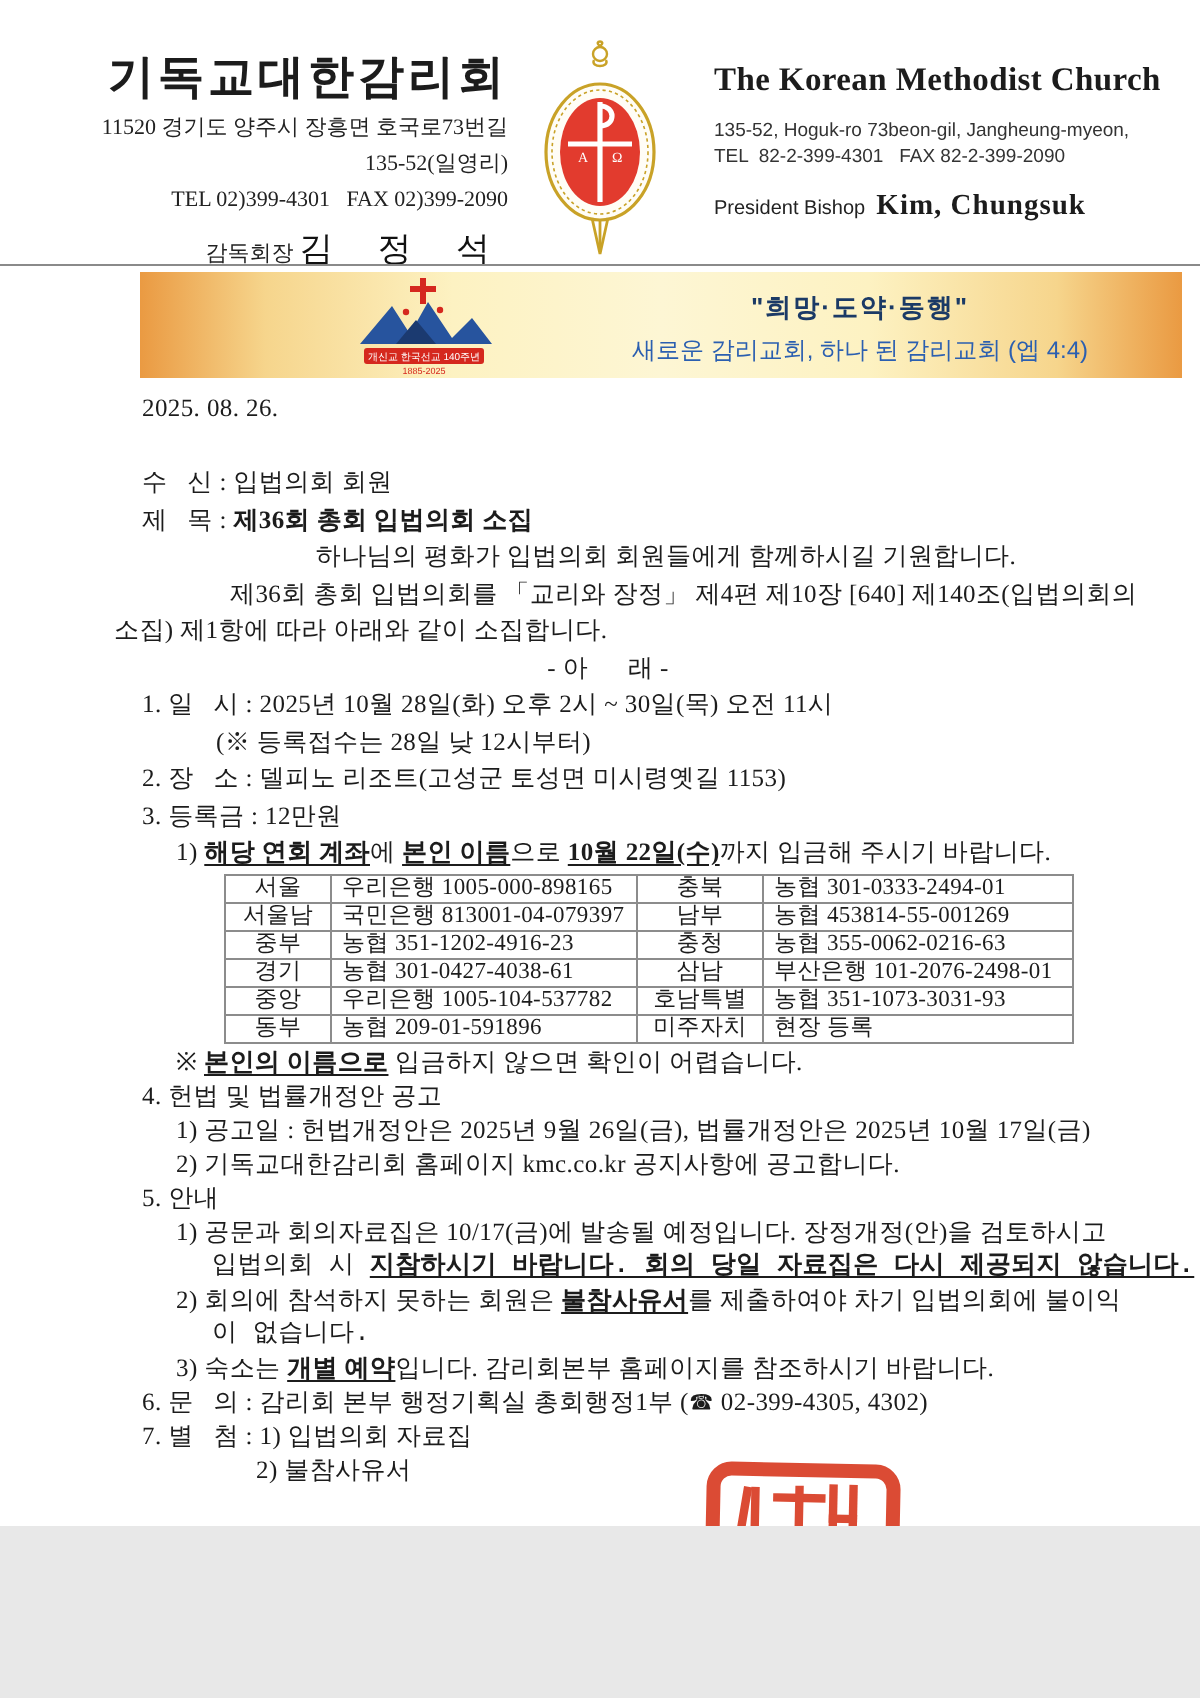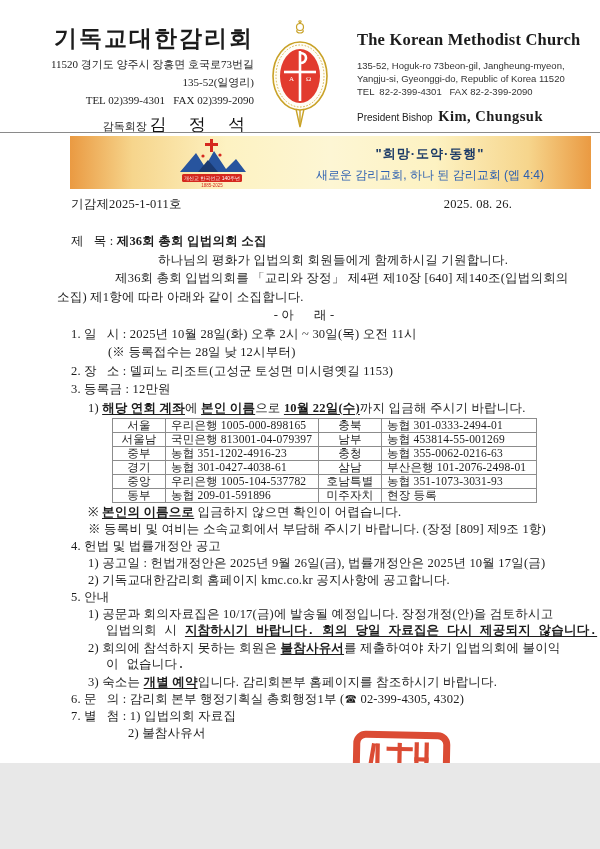--- a/index.html
+++ b/index.html
@@ -90,21 +90,20 @@
     <text x="49" y="61" font-size="7" fill="#ffffff" font-family="'Liberation Serif',serif">Ω</text>
     <g stroke="#c9a227" fill="none" stroke-width="1.4">
       <path d="M39,89 L43,107 L47,89"></path>
       <line x1="43" y1="90" x2="43" y2="106"></line>
     </g>
   </svg>
 
   <div class="hdr-right">
     <div class="org-en">The Korean Methodist Church</div>
     <div class="addr-en">135-52, Hoguk-ro 73beon-gil, Jangheung-myeon,</div>
-    <div class="addr-en">Yangju-si, Gyeonggi-do, Republic of Korea 11520</div>
     <div class="addr-en">TEL  82-2-399-4301   FAX 82-2-399-2090</div>
     <div class="pb-row"><span class="pb-label">President Bishop  </span><span class="pb-name">Kim, Chungsuk</span></div>
   </div>
 
   <div class="hdr-divider"></div>
 
   <div class="banner">
     <svg class="banner-logo" width="84" height="50" viewBox="0 0 84 50">
       <rect x="40" y="1" width="3" height="13" fill="#d5281e"></rect>
       <rect x="35" y="5" width="13" height="3" fill="#d5281e"></rect>
@@ -119,24 +118,24 @@
     <div class="banner-text">
       <div class="banner-slogan">"희망·도약·동행"</div>
       <div class="banner-subtitle">새로운 감리교회, 하나 된 감리교회 (엡 4:4)</div>
     </div>
   </div>
 
   <div class="body">
 
     <div class="sec-a">
       <div class="ln ref-row">
-        <span>기감제2025-1-011호</span>
         <span>2025. 08. 26.</span>
       </div>
       <div class="ln"> </div>
+      <div class="ln ind1">수   신 : 입법의회 회원</div>
       <div class="ln ind1"><span>제   목 : </span><span class="subject-strong">제36회 총회 입법의회 소집</span></div>
       <div class="ln indg">하나님의 평화가 입법의회 회원들에게 함께하시길 기원합니다.</div>
       <div class="ln indg">제36회 총회 입법의회를 「교리와 장정」 제4편 제10장 [640] 제140조(입법의회의</div>
       <div class="ln">소집) 제1항에 따라 아래와 같이 소집합니다.</div>
       <div class="ln center">- 아      래 -</div>
       <div class="ln ind1">1. 일   시 : 2025년 10월 28일(화) 오후 2시 ~ 30일(목) 오전 11시</div>
       <div class="ln indp">(※ 등록접수는 28일 낮 12시부터)</div>
       <div class="ln ind1">2. 장   소 : 델피노 리조트(고성군 토성면 미시령옛길 1153)</div>
       <div class="ln ind1">3. 등록금 : 12만원</div>
       <div class="ln ind2"><span>1) </span><span class="bu">해당 연회 계좌</span><span>에 </span><span class="bu">본인 이름</span><span>으로 </span><span class="bu">10월 22일(수)</span><span>까지 입금해 주시기 바랍니다.</span></div>
@@ -178,21 +177,20 @@
             <td class="rg1">동부</td>
             <td class="ac1">농협 209-01-591896</td>
             <td class="rg2">미주자치</td>
             <td class="ac2">현장 등록</td>
           </tr>
       </tbody>
     </table>
 
     <div class="sec-b">
       <div class="ln ind2"><span>※ </span><span class="bu">본인의 이름으로</span><span> 입금하지 않으면 확인이 어렵습니다.</span></div>
-      <div class="ln ind2">※ 등록비 및 여비는 소속교회에서 부담해 주시기 바랍니다. (장정 [809] 제9조 1항)</div>
       <div class="ln ind1">4. 헌법 및 법률개정안 공고</div>
       <div class="ln ind2">1) 공고일 : 헌법개정안은 2025년 9월 26일(금), 법률개정안은 2025년 10월 17일(금)</div>
       <div class="ln ind2">2) 기독교대한감리회 홈페이지 kmc.co.kr 공지사항에 공고합니다.</div>
       <div class="ln ind1">5. 안내</div>
       <div class="ln ind2">1) 공문과 회의자료집은 10/17(금)에 발송될 예정입니다. 장정개정(안)을 검토하시고</div>
       <div class="ln indc"><span>입법의회 시 </span><span class="bu">지참하시기 바랍니다. 회의 당일 자료집은 다시 제공되지 않습니다.</span></div>
       <div class="ln ind2"><span>2) 회의에 참석하지 못하는 회원은 </span><span class="bu">불참사유서</span><span>를 제출하여야 차기 입법의회에 불이익</span></div>
       <div class="ln indc">이 없습니다.</div>
       <div class="ln ind2"><span>3) 숙소는 </span><span class="bu">개별 예약</span><span>입니다. 감리회본부 홈페이지를 참조하시기 바랍니다.</span></div>
       <div class="ln ind1">6. 문   의 : 감리회 본부 행정기획실 총회행정1부 (☎ 02-399-4305, 4302)</div>

